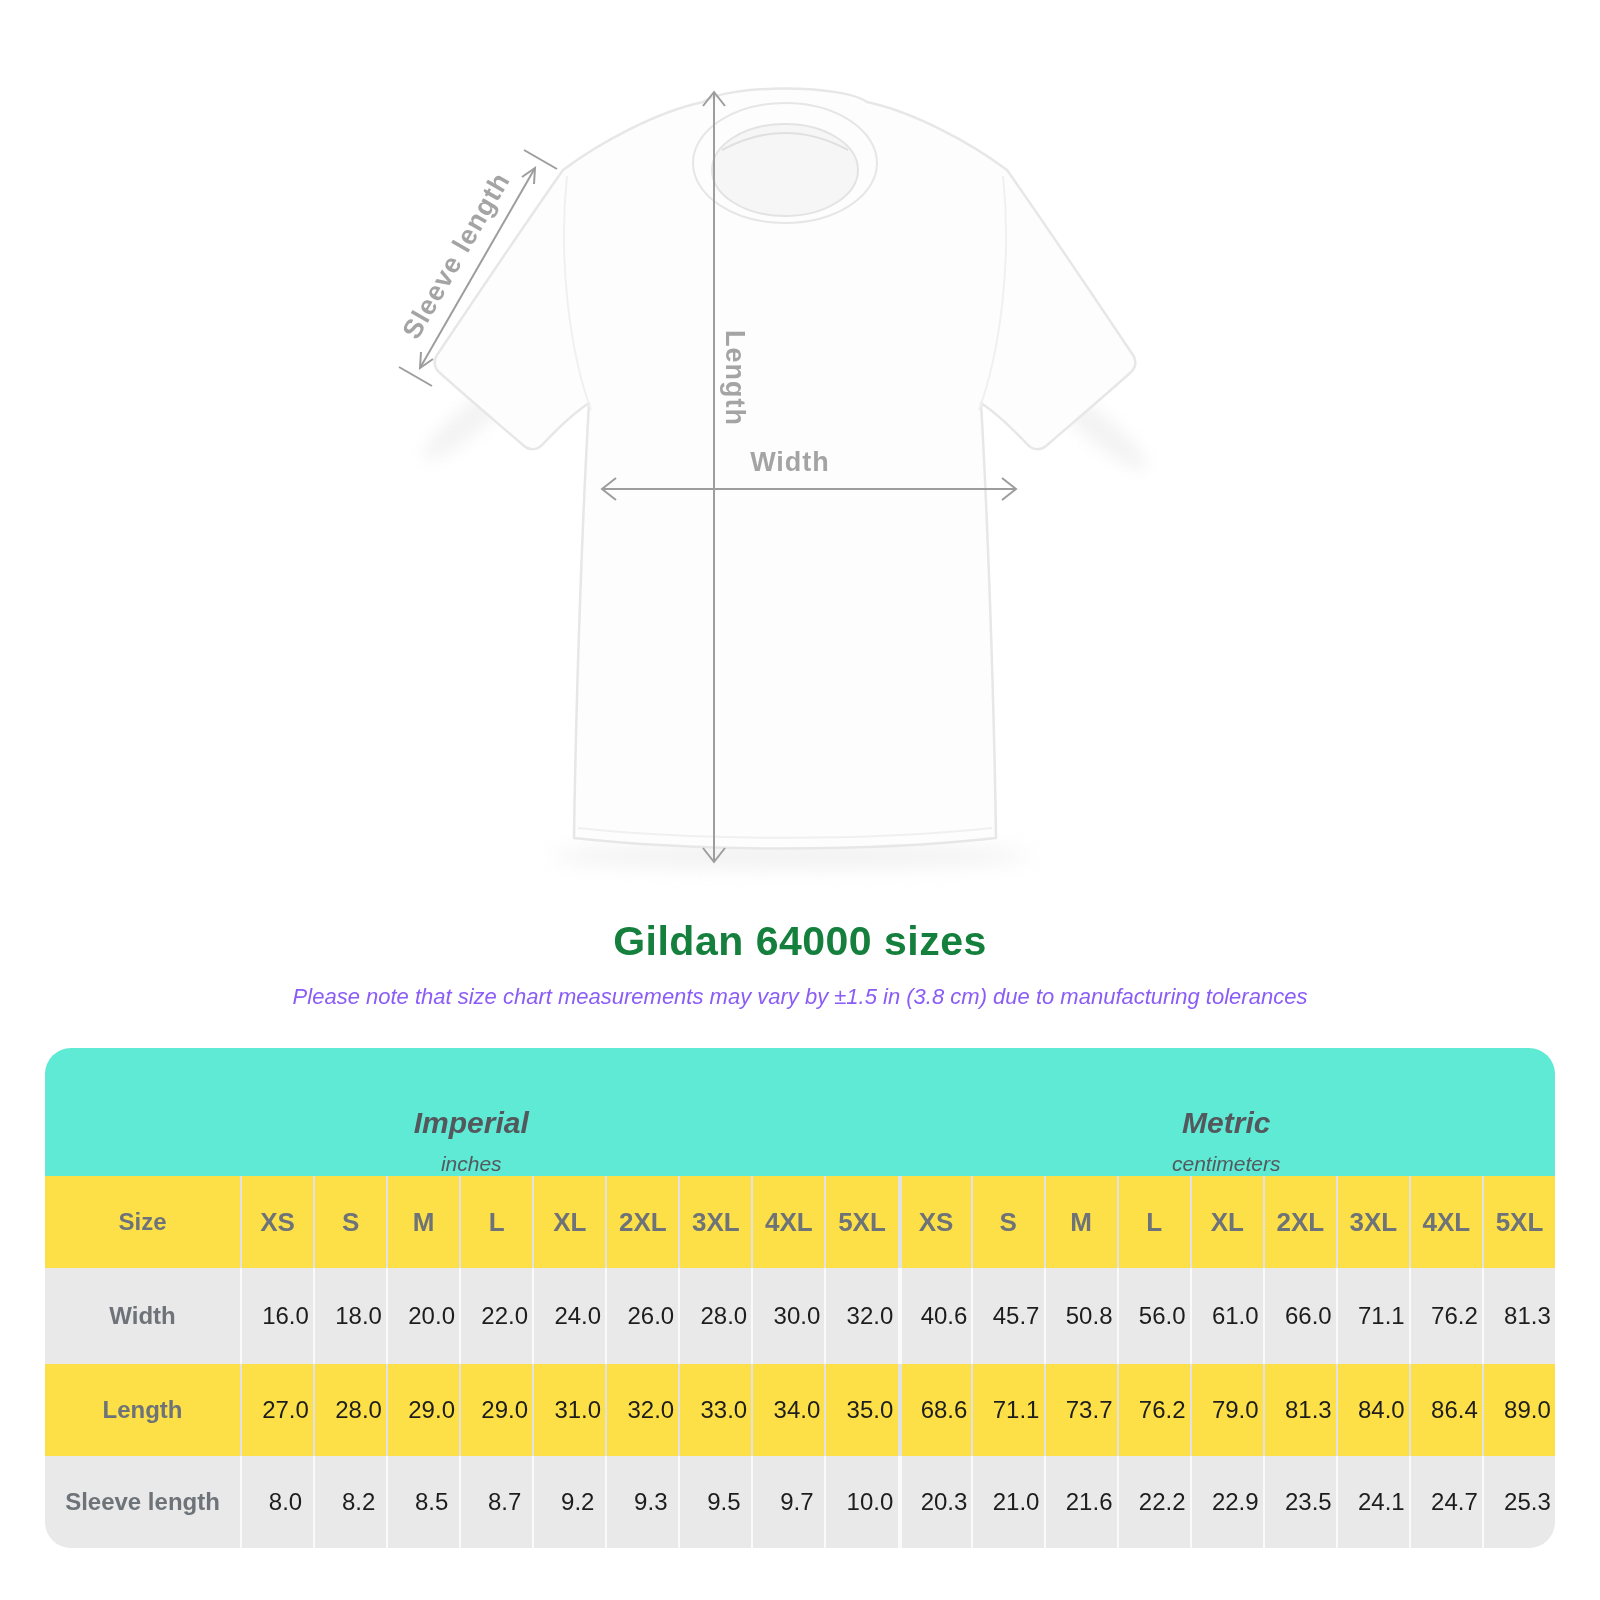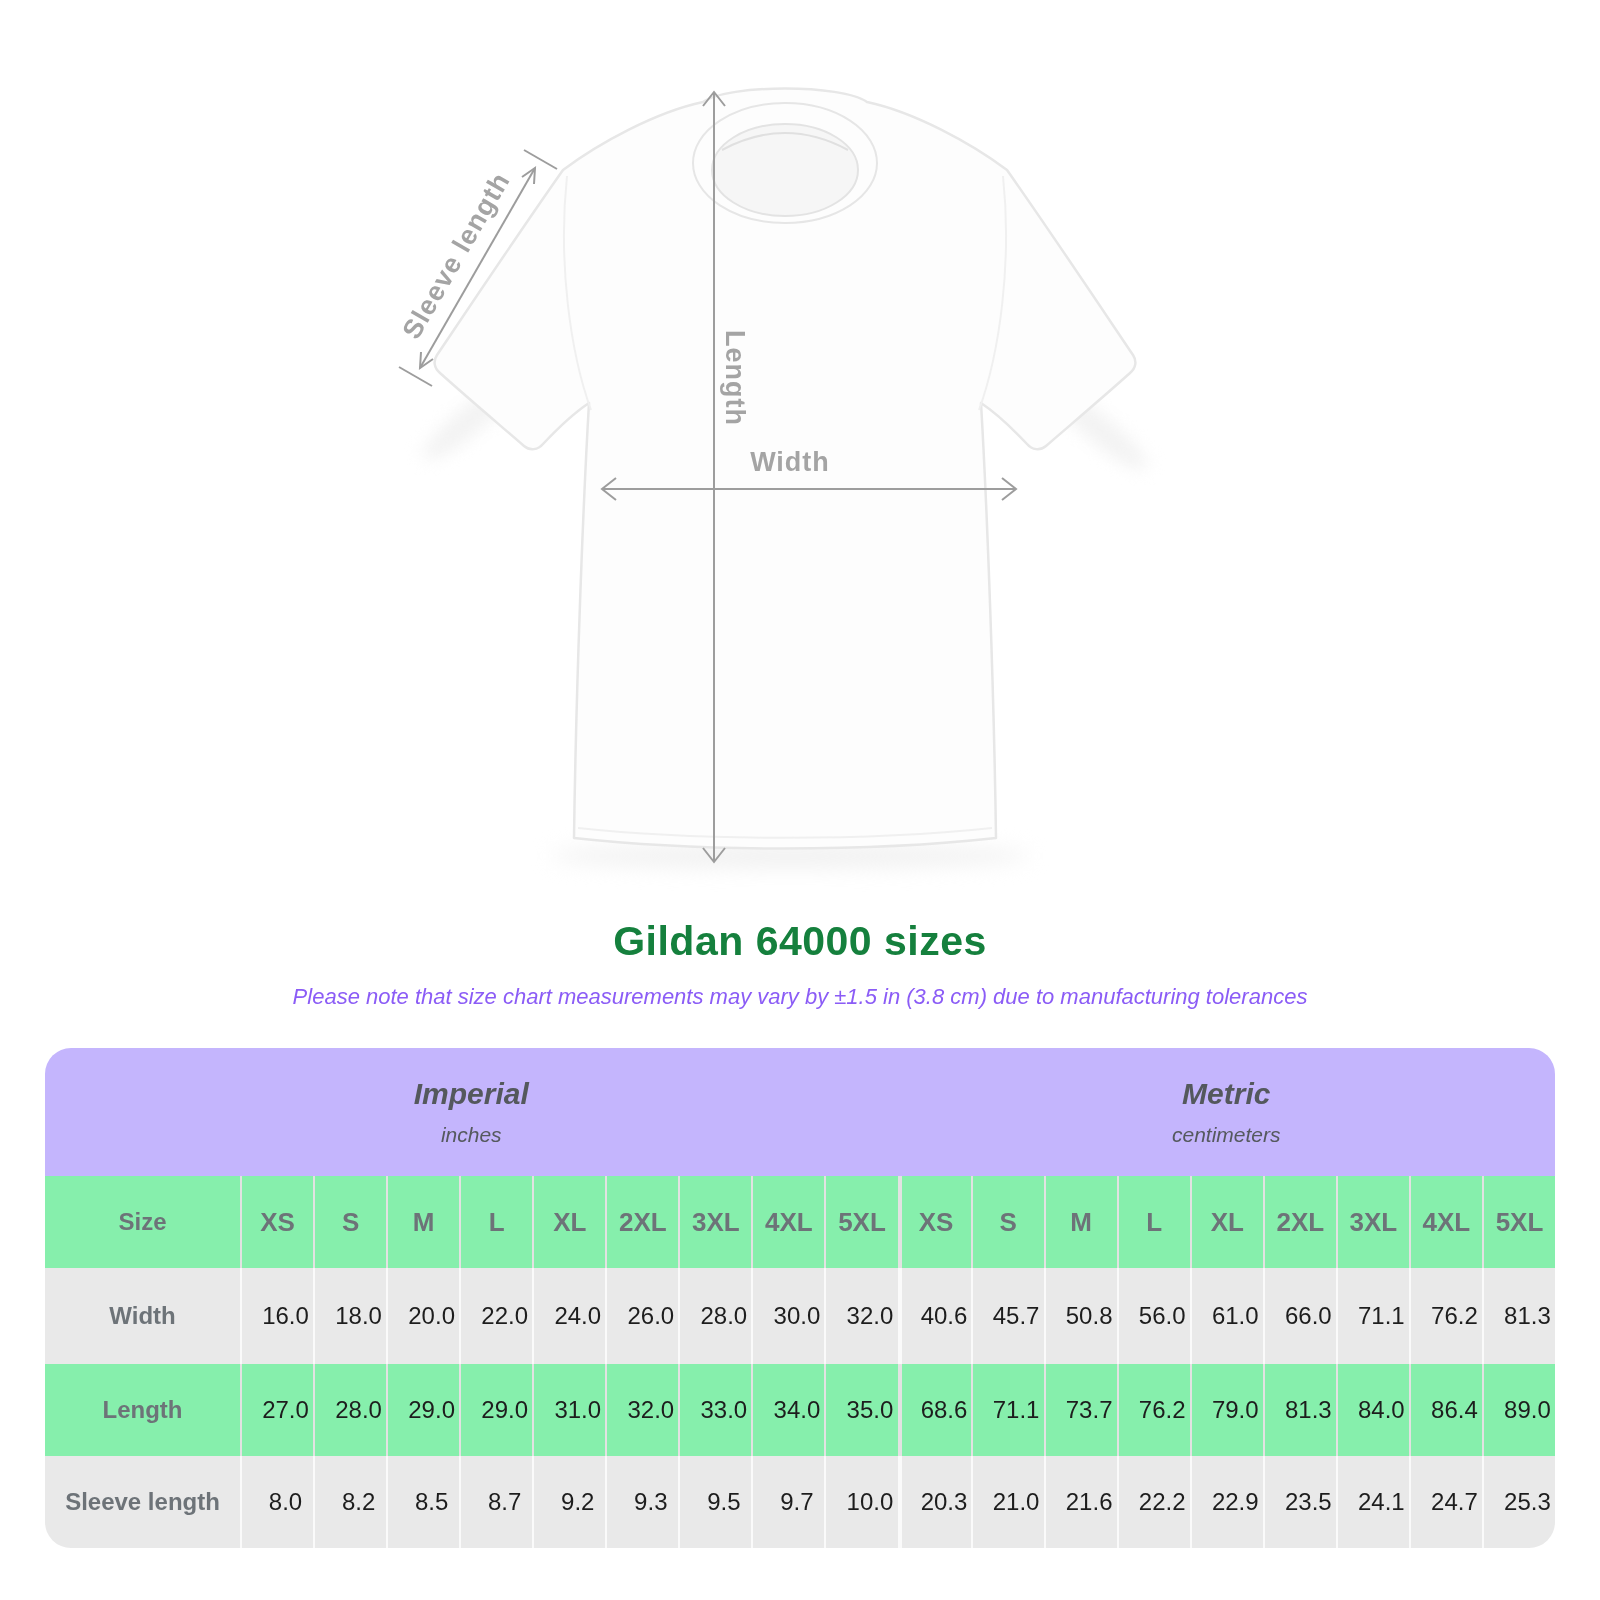--- a/index.html
+++ b/index.html
@@ -7,31 +7,31 @@
         font-family:"Liberation Sans",sans-serif;}
   .fig{position:absolute;left:0;top:0;width:1600px;height:920px;}
   .title{position:absolute;left:0;top:918px;width:1600px;text-align:center;
          font-size:41px;font-weight:bold;color:#15803d;letter-spacing:.5px;}
   .subtitle{position:absolute;left:0;top:984px;width:1600px;text-align:center;
             font-size:22px;font-style:italic;color:#8b5cf6;}
   .size-table{position:absolute;left:45px;top:1048px;width:1510px;height:500px;
               display:grid;grid-template-columns:195px repeat(18,1fr);
               grid-template-rows:128px 92px 96px 92px 92px;
               border-radius:26px;overflow:hidden;}
-  .band{background:#c4b5fd;display:flex;flex-direction:column;align-items:center;
-        justify-content:center;gap:12px;}
+  .band{background:#5eead4;display:flex;flex-direction:column;align-items:center;
+        justify-content:flex-end;gap:12px;}
   .band-left{grid-column:1 / span 10;}
   .band-right{grid-column:11 / span 9;}
   .band-title{font-size:30px;font-weight:bold;font-style:italic;color:#54585d;}
   .band-unit{font-size:21px;font-style:italic;color:#55595e;}
   .c{display:flex;align-items:center;justify-content:center;font-size:24px;}
   .head{font-weight:bold;color:#6d7378;font-size:26px;}
   .lab{font-size:24px;}
   .val{color:#1d1d1d;font-weight:normal;padding-left:16px;}
-  .row-w{background:#86efac;}
+  .row-w{background:#fde047;}
   .row-g{background:#e9e9e9;}
   .sep{border-left:2px solid #e2e2e2;}
   .row-g.sep{border-left-color:#fafafa;}
   .sep2{border-left-width:4px;}
   .blur10{filter:blur(10px);}
   .blur8{filter:blur(8px);}
 </style>
 </head>
 <body>
 

